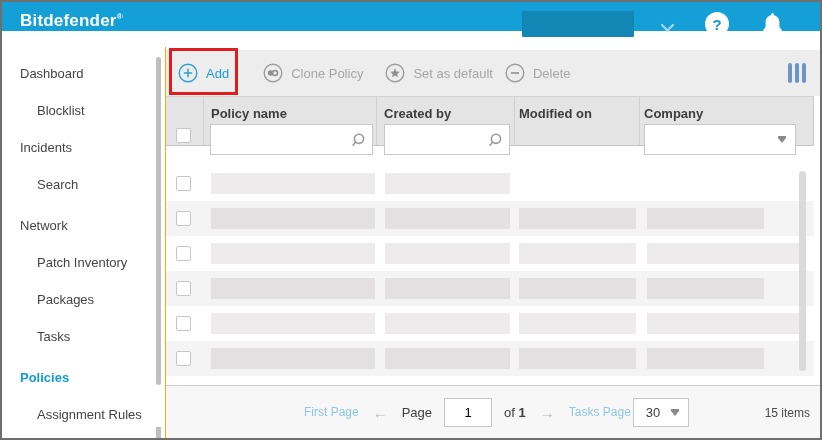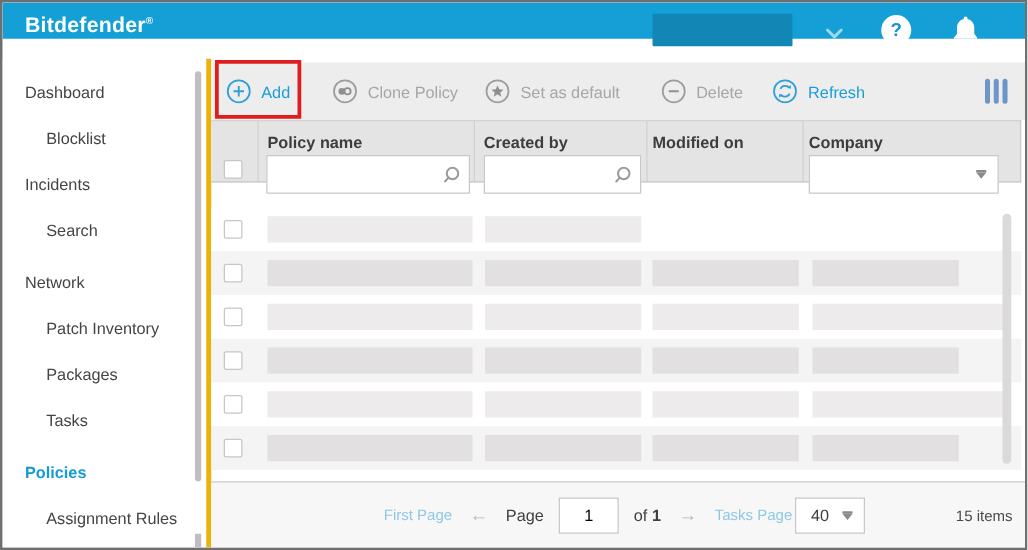--- a/index.html
+++ b/index.html
@@ -23,29 +23,29 @@
   
   .sidebar { position:absolute; left:0; top:45px; width:163px; bottom:0; background:#fff; padding-top:8px; }
   .nav-item { height:37px; line-height:37px; font-size:13px; color:#444; padding-left:18px; cursor:pointer; white-space:nowrap; }
   .nav-item.lvl2 { padding-left:35px; }
   .nav-item.gap { margin-top:4px; }
   .nav-item.active { color:#149bd6; font-weight:bold; }
   .sb-thumb { position:absolute; right:4px; top:10px; width:5px; height:328px; background:#bfbfbf; border-radius:3px; cursor:pointer; }
   .sb-thumb2 { position:absolute; right:4px; bottom:0; width:5px; height:11px; background:#bfbfbf; cursor:pointer; }
 
   
-  .main { position:absolute; left:163px; top:45px; right:0; bottom:0; border-left:4px solid #eab308; background:#fff;padding-left:19px; }
+  .main { position:absolute; left:163px; top:45px; right:0; bottom:0; border-left:1px solid #eab308; background:#fff;padding-left:19px; }
 
   
   .toolbar { position:absolute; left:0; top:3px; right:0; height:46px; background:#ededed; display:flex; align-items:center; padding-left:12px; }
   .tb-btn { display:flex; align-items:center; gap:8px; background:none; border:none; font-family:inherit; font-size:13px; padding:0; cursor:pointer; }
   .tb-btn .lbl { white-space:nowrap; }
   .tb-btn.enabled .lbl { color:#1a9cd8; }
   .tb-btn.disabled .lbl { color:#a6a6a6; }
-  .m-add { margin-right:34px; } .m-clone { margin-right:22px; } .m-star { margin-right:33px; } .m-del { margin-right:24px; }
+  .m-add { margin-right:34px; } .m-clone { margin-right:22px; } .m-star { margin-right:12px; } .m-del { margin-right:24px; }
   .annotation { position:absolute; left:3px; top:1px; width:69px; height:47px; border:3px solid #de1e1e; z-index:6; pointer-events:none; }
   .columns-btn { position:absolute; right:14px; top:13px; display:flex; gap:3px; cursor:pointer; background:none; border:none; padding:0; }
   .columns-btn i { display:block; width:4px; height:20px; background:#6d96c6; border-radius:2px; }
 
   
   .thead { position:absolute; left:0; top:49px; width:648px; height:50px; background:#e4e4e4; border-top:1px solid #d2d2d2; border-bottom:1px solid #c6c6c6; border-right:1px solid #cccccc; }
   .thead .vline { position:absolute; top:0; bottom:0; width:1px; background:#d0d0d0; }
   .col-label { position:absolute; top:9px; font-size:13px; font-weight:bold; color:#3d3d3d; }
   .cb { width:15px; height:15px; background:#fff; border:1px solid #c6c6c6; border-radius:2px; cursor:pointer; }
   .thead .cb { position:absolute; left:10px; top:31px; }
@@ -149,30 +149,20 @@
             <polygon points="10,5.2 11.4,8.4 14.8,8.7 12.2,10.9 13,14.3 10,12.4 7,14.3 7.8,10.9 5.2,8.7 8.6,8.4" fill="#8f8f8f"></polygon>
           </svg>
         <span class="lbl">Set as default</span>
       </button>
       <button class="tb-btn disabled m-del">
         <svg width="20" height="20" viewBox="0 0 20 20">
             <circle cx="10" cy="10" r="8.8" fill="none" stroke="#9d9d9d" stroke-width="1.4"></circle>
             <line x1="6" y1="10" x2="14" y2="10" stroke="#8f8f8f" stroke-width="1.6"></line>
           </svg>
         <span class="lbl">Delete</span>
-      </button>
-      <button class="tb-btn enabled">
-        <svg width="20" height="20" viewBox="0 0 20 20">
-            <circle cx="10" cy="10" r="8.8" fill="none" stroke="#2da0d5" stroke-width="1.4"></circle>
-            <path d="M6.3 8.1a4.2 4.2 0 0 1 7.2-.8" fill="none" stroke="#2da0d5" stroke-width="1.4"></path>
-            <path d="M13.7 11.9a4.2 4.2 0 0 1-7.2.8" fill="none" stroke="#2da0d5" stroke-width="1.4"></path>
-            <polygon points="14.6,4.9 14.8,7.9 12.1,7.1" fill="#2da0d5"></polygon>
-            <polygon points="5.4,15.1 5.2,12.1 7.9,12.9" fill="#2da0d5"></polygon>
-          </svg>
-        <span class="lbl">Refresh</span>
       </button>
       <button class="columns-btn">
           <i></i>
           <i></i>
           <i></i>
         </button>
     </div>
     <div class="annotation"></div>
 
     <div class="thead">
@@ -252,20 +242,20 @@
     <footer class="pager">
       <span class="spacer"></span>
       <button class="pg-link">First Page</button>
       <button class="pg-arrow">←</button>
       <span class="pg-word">Page</span>
       <input class="page-input" value="1" style="">
       <span class="of-wrap"><span>of</span> <span class="of-total">1</span></span>
       <button class="pg-arrow">→</button>
       <button class="pg-link">Tasks Page</button>
       <div class="size-select">
-        <span>40</span>
+        <span>30</span>
         <span class="caret"></span>
       </div>
       <span class="items-count">15 items</span>
     </footer>
 
   </main>
 </div>
 
 </body></html>

